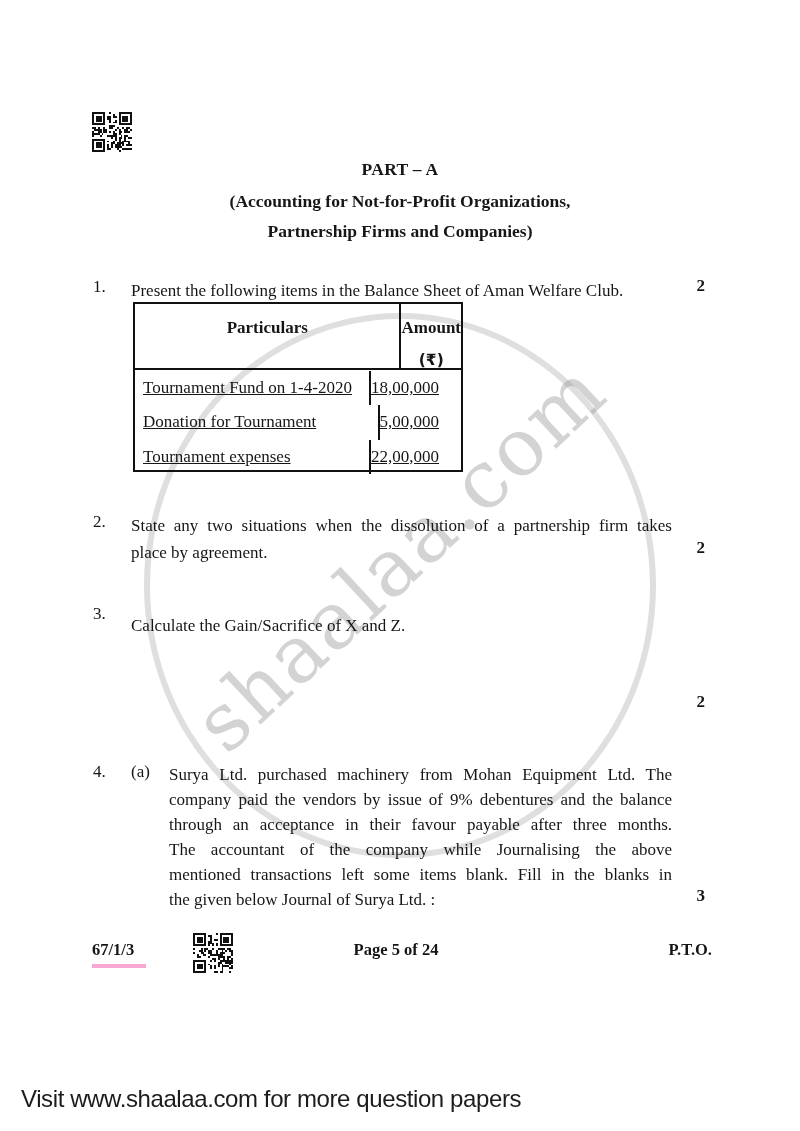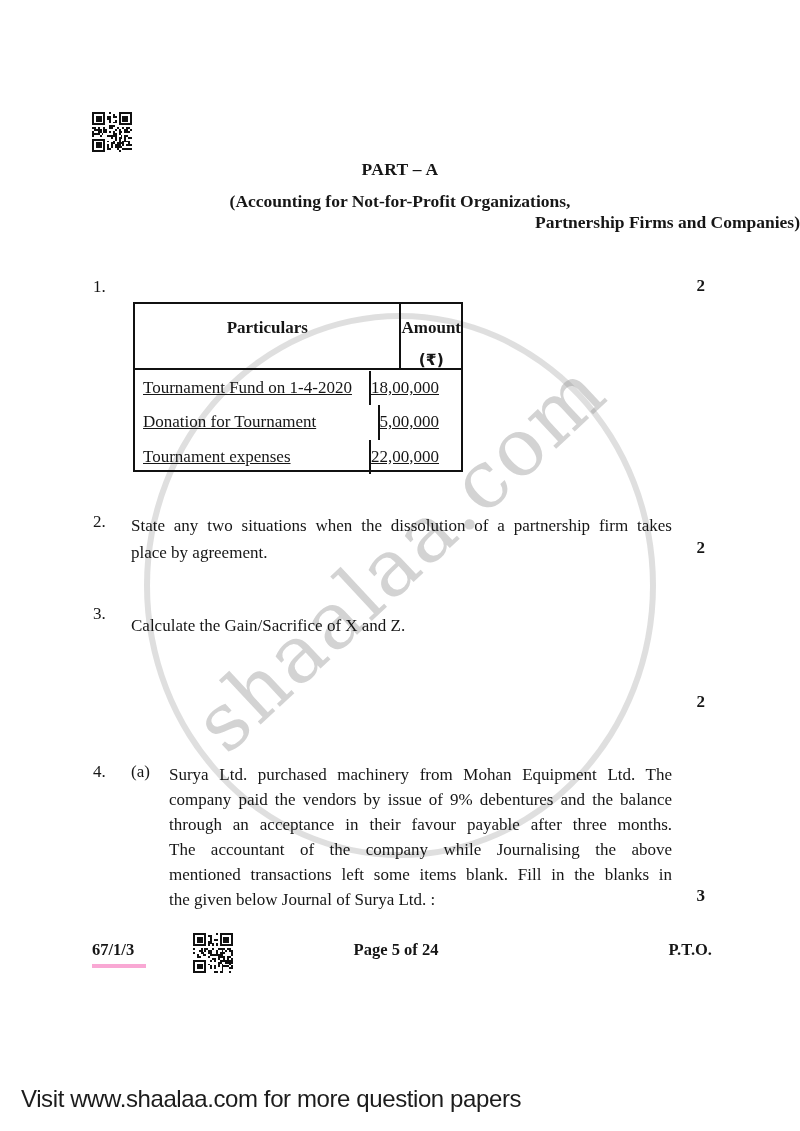--- a/index.html
+++ b/index.html
@@ -28,21 +28,21 @@
 
   
   #header-qr{left:92px;top:112px;width:40px;height:40px;}
   #footer-qr{left:193px;top:933px;width:40px;height:42px;}
   .qr svg{display:block;width:100%;height:100%;}
 
   
   .center-head{left:0;right:0;text-align:center;font-weight:bold;font-size:17.5px;line-height:18px;}
   #part-title{top:160px;letter-spacing:.3px;}
   #subtitle1{top:192px;}
-  #subtitle2{top:213px;text-align:right;}
+  #subtitle2{top:222px;}
 
   
   .question{left:93px;width:612px;font-size:17px;}
   .qnum{position:absolute;left:0;top:0;}
   .qsub{position:absolute;left:38px;top:0;}
   .qtext{margin-left:38px;width:541px;}
   #q4 .qtext{margin-left:76px;width:503px;}
   .line{line-height:27px;}
   #q4 .line{line-height:25px;}
   .just{text-align:justify;text-align-last:justify;}
@@ -218,20 +218,23 @@
         <rect x="28" y="40" width="2" height="2" fill="#111"></rect>
       </svg>
     </div>
 
   <div class="abs center-head" id="part-title">PART – A</div>
   <div class="abs center-head" id="subtitle1">(Accounting for Not-for-Profit Organizations,</div>
   <div class="abs center-head" id="subtitle2">Partnership Firms and Companies)</div>
 
   <div class="abs question" id="q1">
     <span class="qnum">1.</span>
+    <div class="qtext">
+        <div class="line">Present the following items in the Balance Sheet of Aman Welfare Club.</div>
+      </div>
     <span class="marks">2</span>
   </div>
 
   <div class="abs" id="balance-table">
     <div class="thead">
       <div class="thead-col1">Particulars</div>
       <div class="thead-col2">
         <div>Amount</div>
         <div class="rupee">(₹)</div>
       </div>

